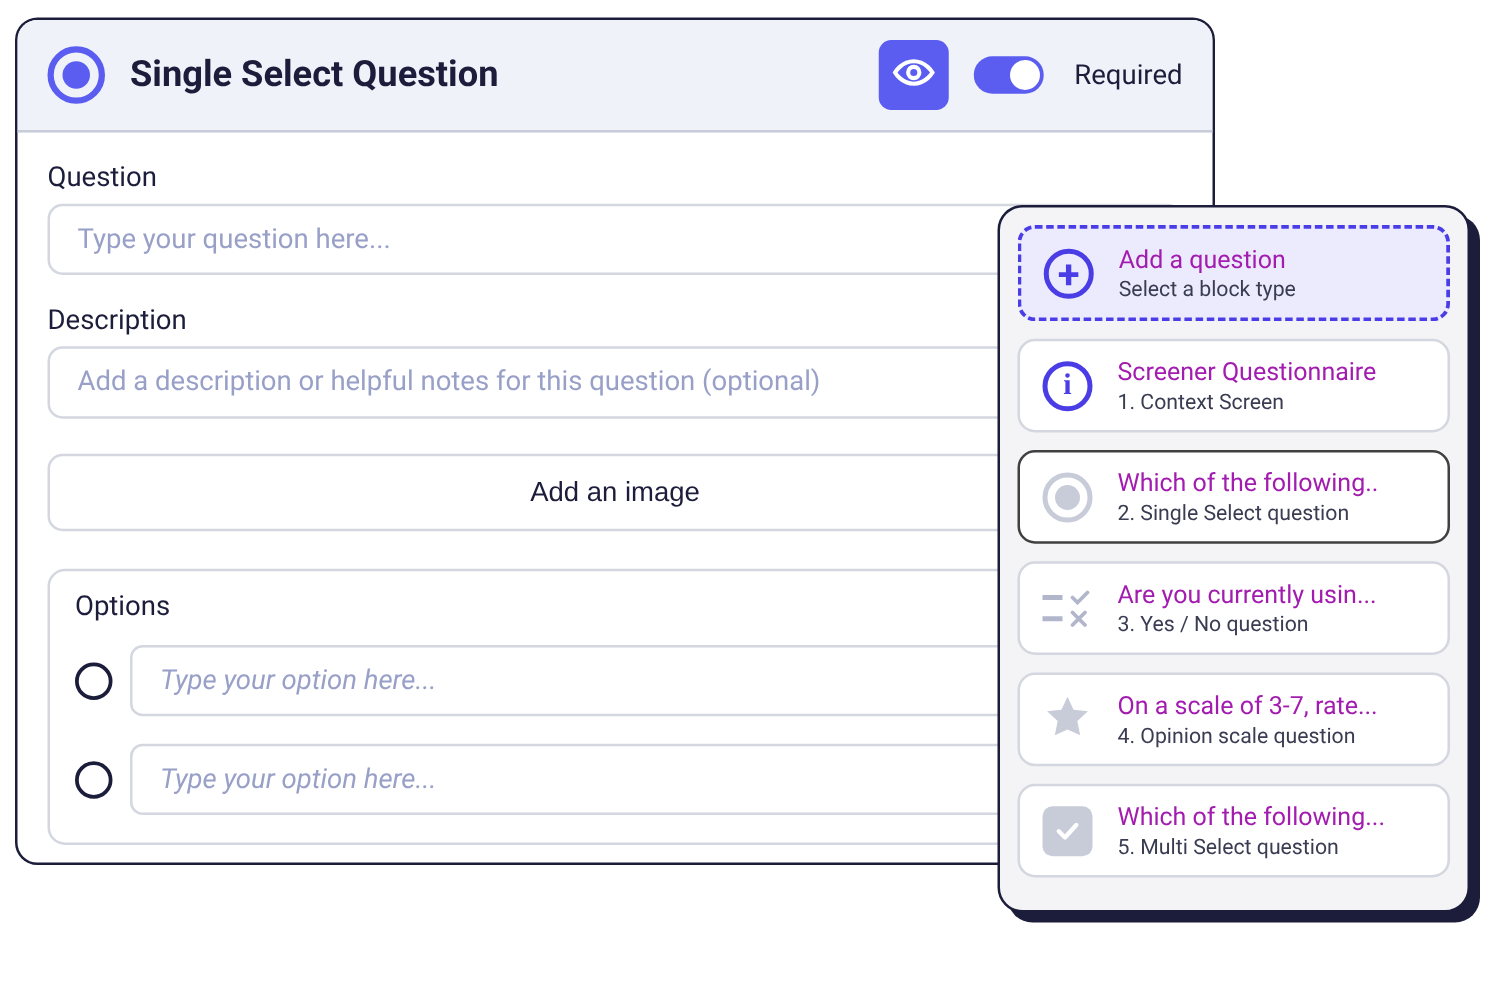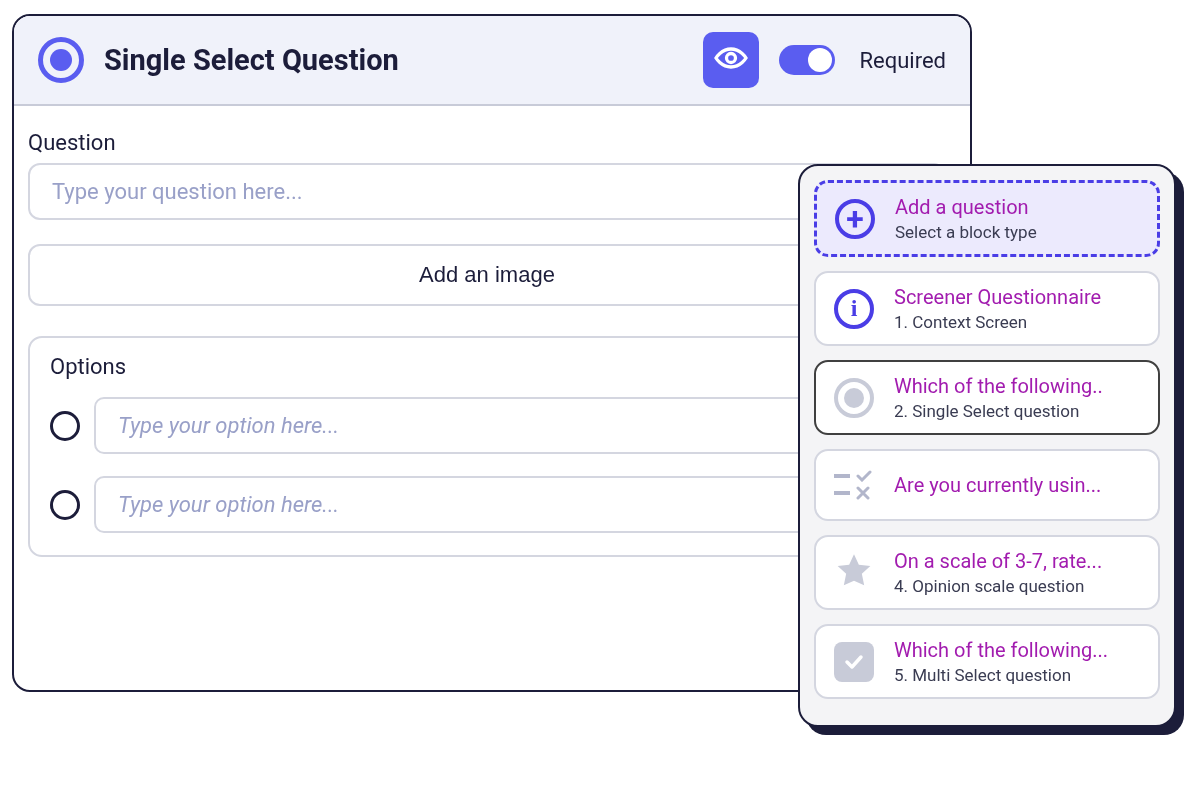--- a/index.html
+++ b/index.html
@@ -65,21 +65,21 @@
     position: absolute; right: 3px; top: 3px;
     width: 24px; height: 24px; background: #fff; border-radius: 50%;
   }
   .toggle-label {
     font-size: 22px;
     color: #1c1d3a;
     font-weight: 400;
     margin-left: 4px;
   }
 
-  .editor-body { padding: 24px 24px 0 14px; }
+  .editor-body { padding: 24px 24px 0 24px; }
   .field-label {
     font-size: 22px;
     color: #1c1d3a;
     margin-bottom: 8px;
   }
   .text-input, .textarea-input {
     width: 100%;
     border: 2px solid #d4d6e0;
     border-radius: 12px;
     padding: 14px 22px;
@@ -221,20 +221,24 @@
     <div class="toggle-label">Required</div>
   </div>
 
   <div class="editor-body">
 
     <div class="group">
       <div class="field-label">Question</div>
       <input class="text-input" type="text" placeholder="Type your question here..." style="">
     </div>
 
+    <div class="group">
+      <div class="field-label">Description</div>
+      <textarea class="textarea-input" placeholder="Add a description or helpful notes for this question (optional)" style=""></textarea>
+    </div>
 
     <button class="image-btn">Add an image</button>
 
     <div class="options-panel">
       <div class="options-title">Options</div>
 
       <div class="option-row">
         <div class="radio-empty"></div>
         <input class="option-input" type="text" placeholder="Type your option here..." style="">
       </div>
@@ -294,20 +298,21 @@
         <div class="yn-row">
             <div class="yn-dash"></div>
             <svg width="14" height="14" viewBox="0 0 14 14">
               <path d="M2 2 L12 12 M12 2 L2 12" stroke="#b2b6cb" stroke-width="3" stroke-linecap="round"></path>
             </svg>
           </div>
       </div>
     </div>
     <div class="block-text">
       <div class="title">Are you currently usin...</div>
+      <div class="sub">3. Yes / No question</div>
     </div>
   </div>
 
   <div class="block">
     <div class="block-icon star-icon">
       <span>
         <svg viewBox="0 0 24 24">
             <path fill="#c8cbd8" d="M12 2l2.9 6.3 6.9.7-5.1 4.7 1.4 6.8L12 17.8 5.9 20.5l1.4-6.8L2.2 9l6.9-.7L12 2z"></path>
           </svg>
       </span>

